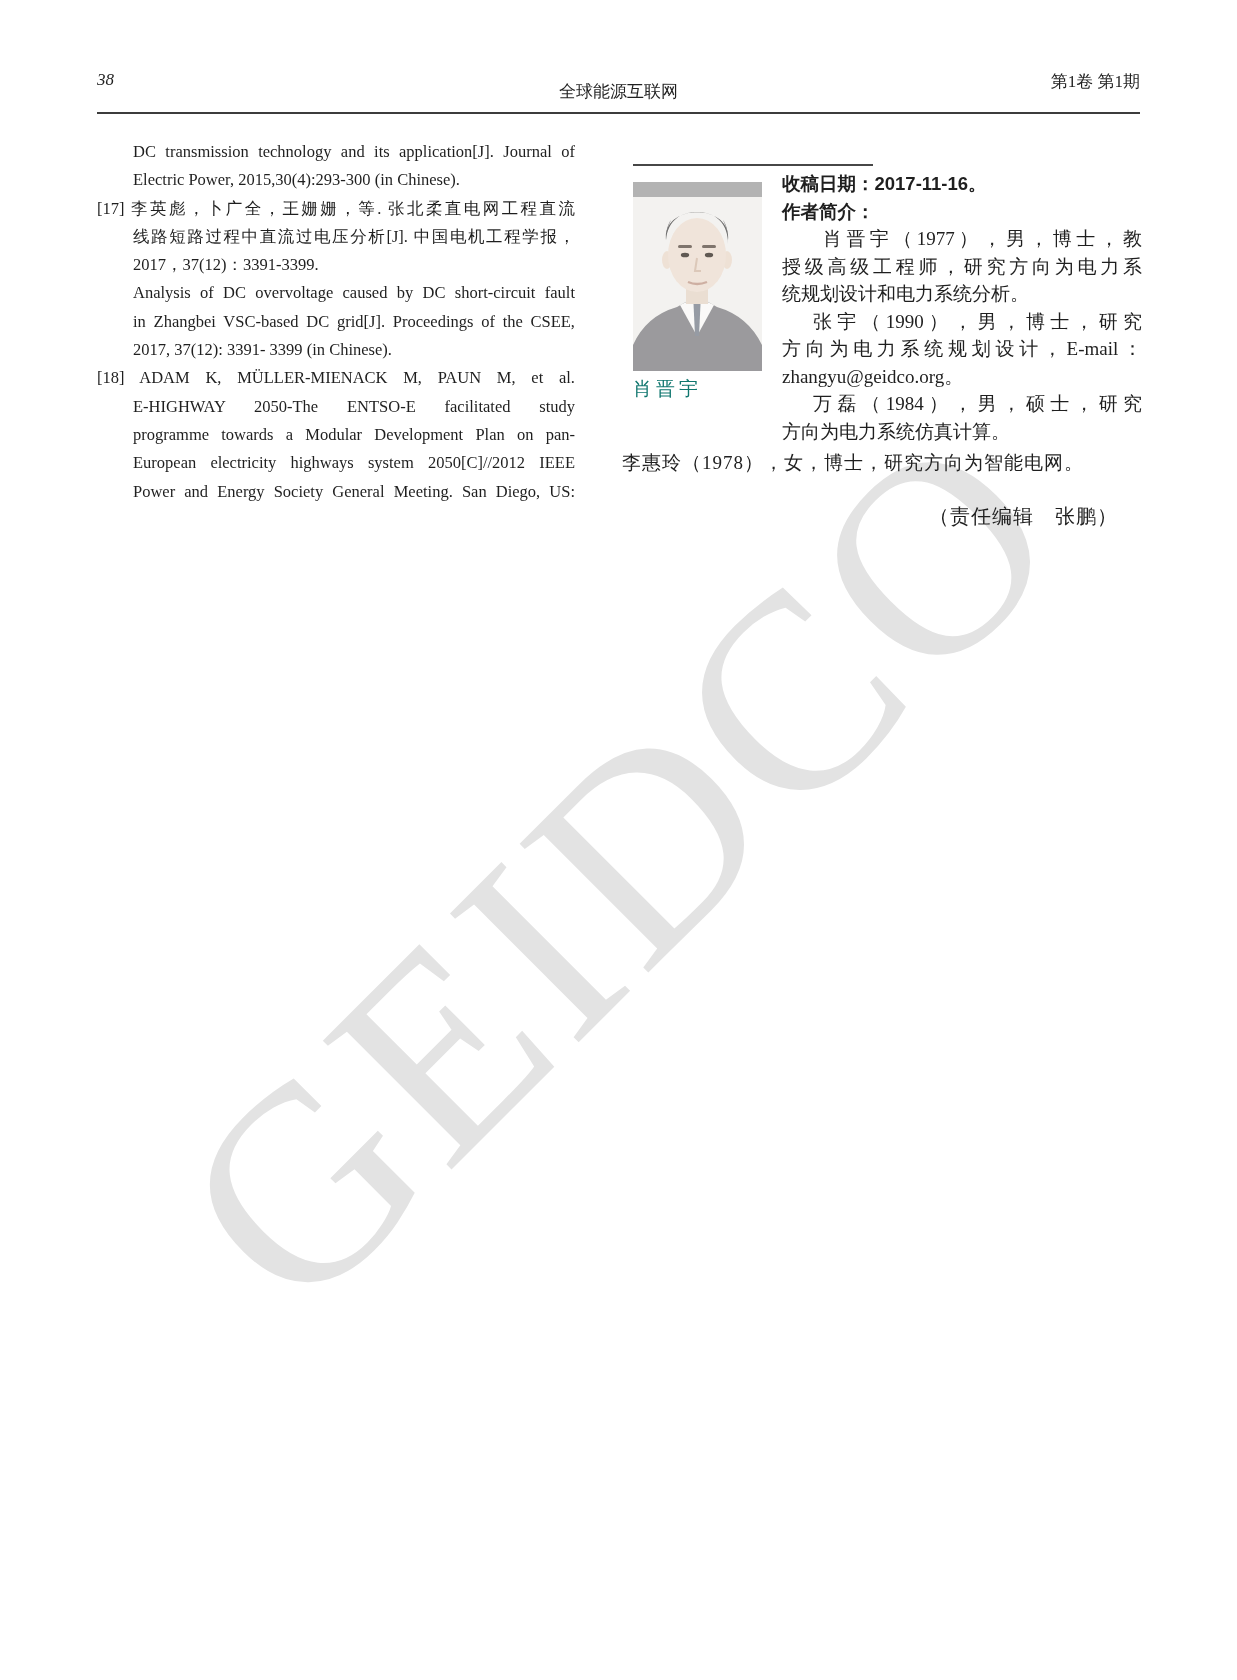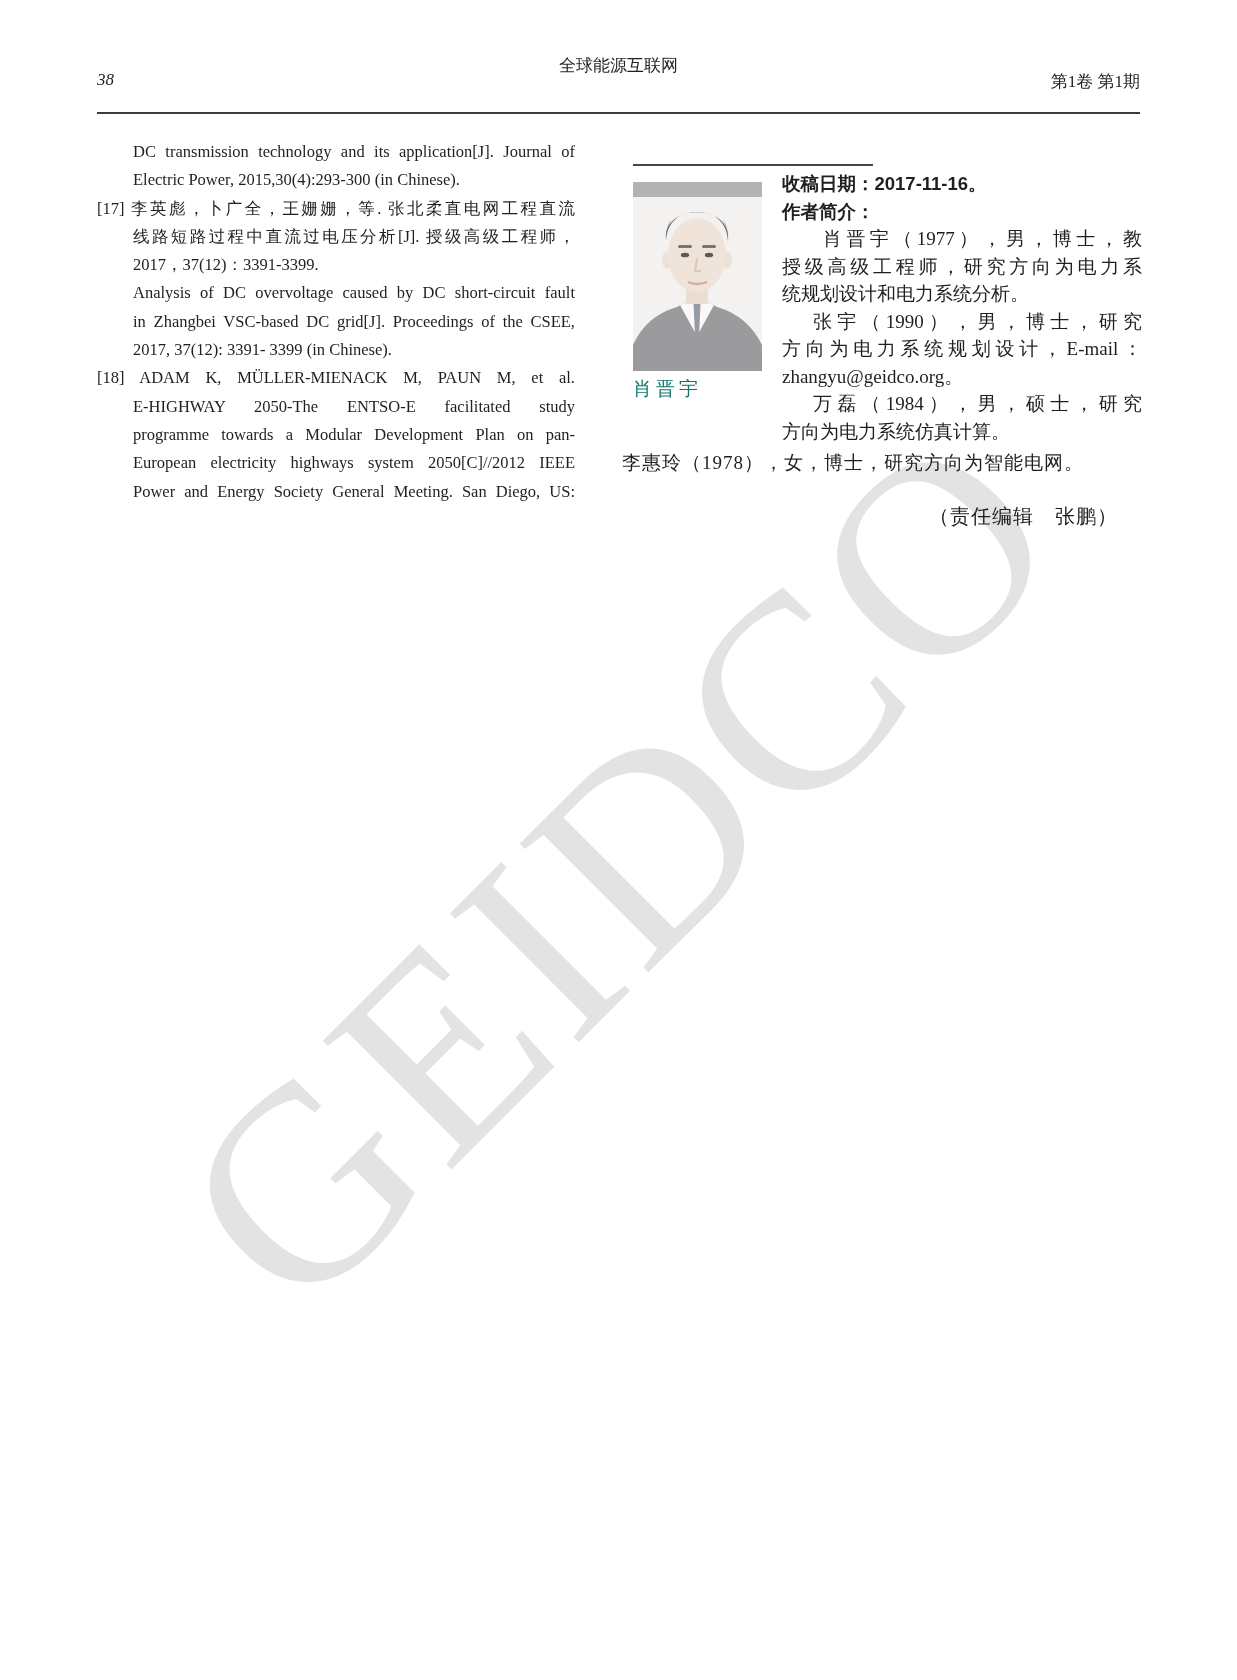--- a/index.html
+++ b/index.html
@@ -12,21 +12,21 @@
   
   #watermark{
     left:620px;top:868px;z-index:0;
     transform:translate(-50%,-50%) rotate(-45deg);
     font-family:"Liberation Serif","DejaVu Serif",serif;
     font-size:278px;letter-spacing:8px;color:#e3e3e3;
     white-space:nowrap;user-select:none;
   }
   
   #hdr-page-no{left:97px;top:70px;font-size:17px;font-style:italic;}
-  #hdr-title{left:0;top:54px;width:1237px;text-align:center;font-size:17px;
+  #hdr-title{left:0;top:80px;width:1237px;text-align:center;font-size:17px;
     font-family:"Liberation Sans","DejaVu Sans",sans-serif;}
   #hdr-issue{right:97px;top:70px;font-size:17px;}
   #hdr-rule{left:97px;top:112px;width:1043px;height:2px;background:#3c3c3c;}
   
   #refs{left:97px;top:138px;width:478px;z-index:1;font-size:16.5px;line-height:28.3px;}
   .ref{padding-left:36px;}
   .ref > div{min-height:28.3px;}
   .j{text-align:justify;text-align-last:justify;text-justify:inter-character;}
   .hang{text-indent:-36px;}
   
@@ -57,21 +57,21 @@
 <div id="hdr-issue" class="layer">第1卷 第1期</div>
 <div id="hdr-rule" class="layer"></div>
 
 <section id="refs" class="layer">
   <div class="ref">
       <div class="j">DC transmission technology and its application[J]. Journal of</div>
       <div>Electric Power, 2015,30(4):293-300 (in Chinese).</div>
     </div>
   <div class="ref">
       <div class="j hang">[17] 李英彪，卜广全，王姗姗，等. 张北柔直电网工程直流</div>
-      <div class="j">线路短路过程中直流过电压分析[J]. 授级高级工程师，</div>
+      <div class="j">线路短路过程中直流过电压分析[J]. 中国电机工程学报，</div>
       <div>2017，37(12)：3391-3399.</div>
     </div>
   <div class="ref">
       <div class="j">Analysis of DC overvoltage caused by DC short-circuit fault</div>
       <div class="j">in Zhangbei VSC-based DC grid[J]. Proceedings of the CSEE,</div>
       <div>2017, 37(12): 3391- 3399 (in Chinese).</div>
     </div>
   <div class="ref">
       <div class="j hang">[18] ADAM K, MÜLLER-MIENACK M, PAUN M, et al.</div>
       <div class="j">E-HIGHWAY 2050-The ENTSO-E facilitated study</div>

